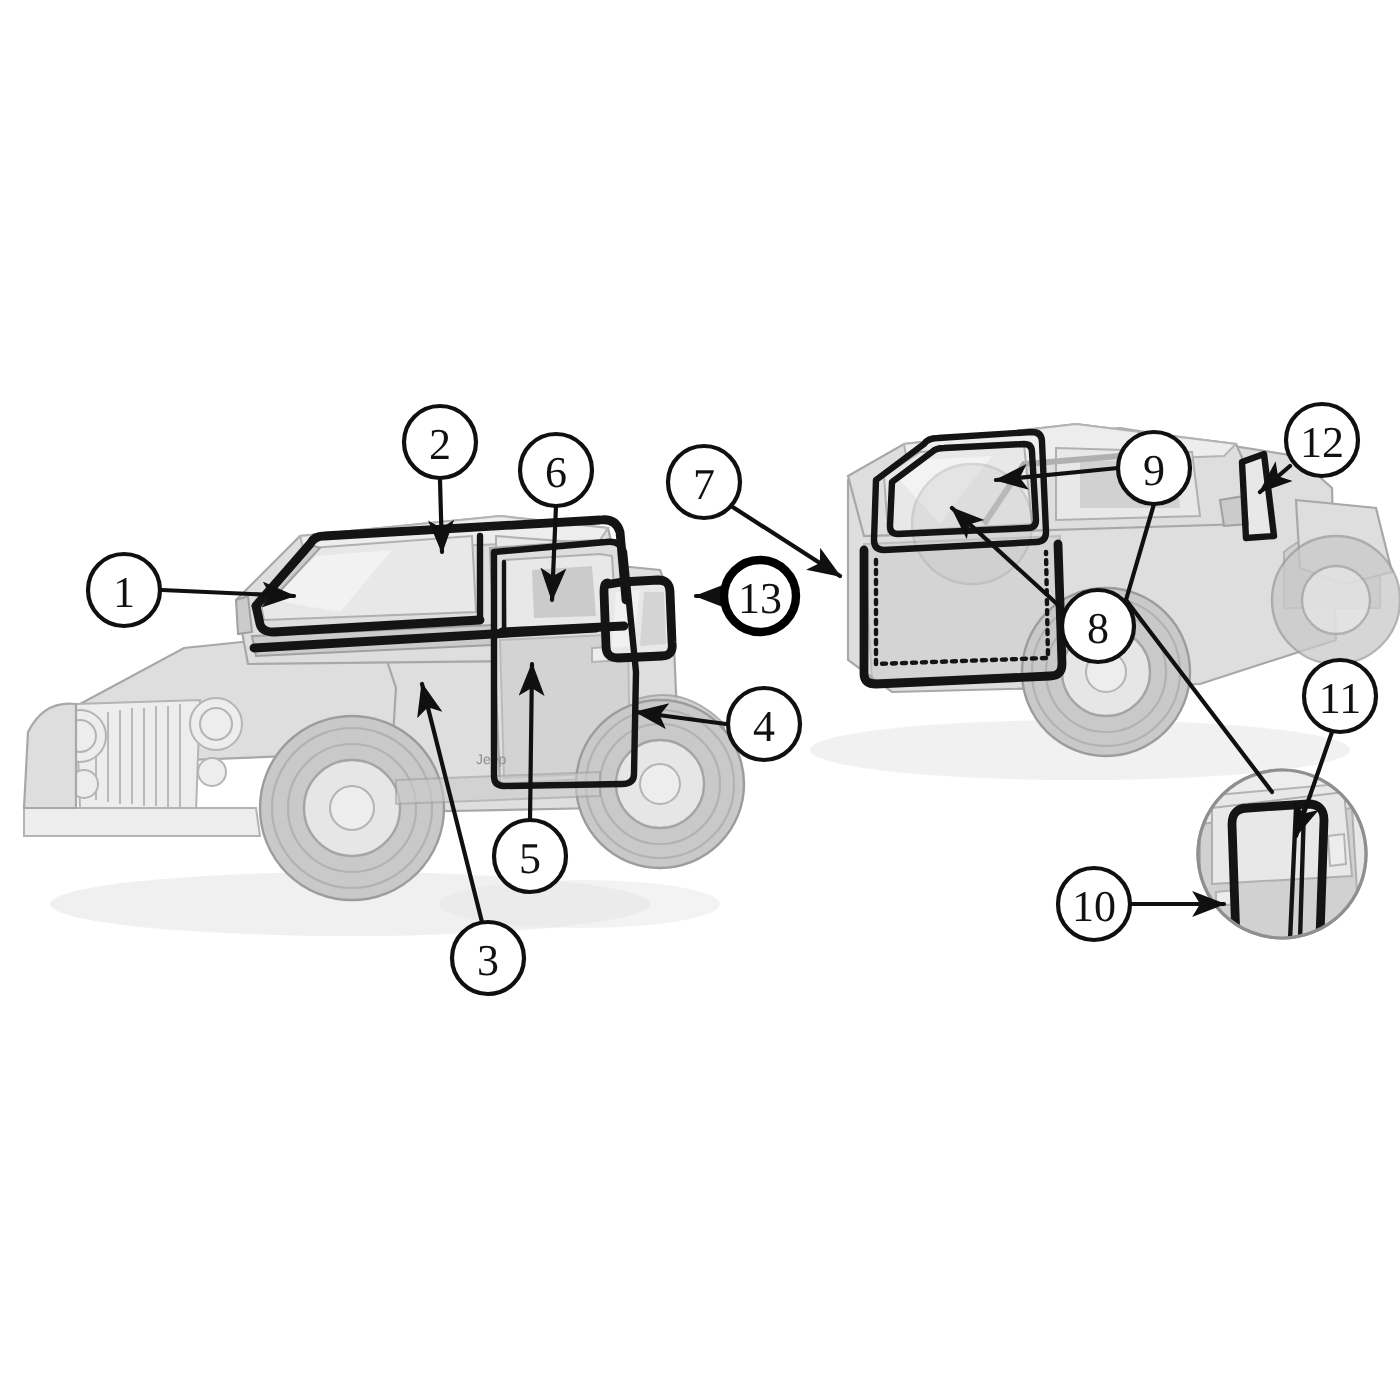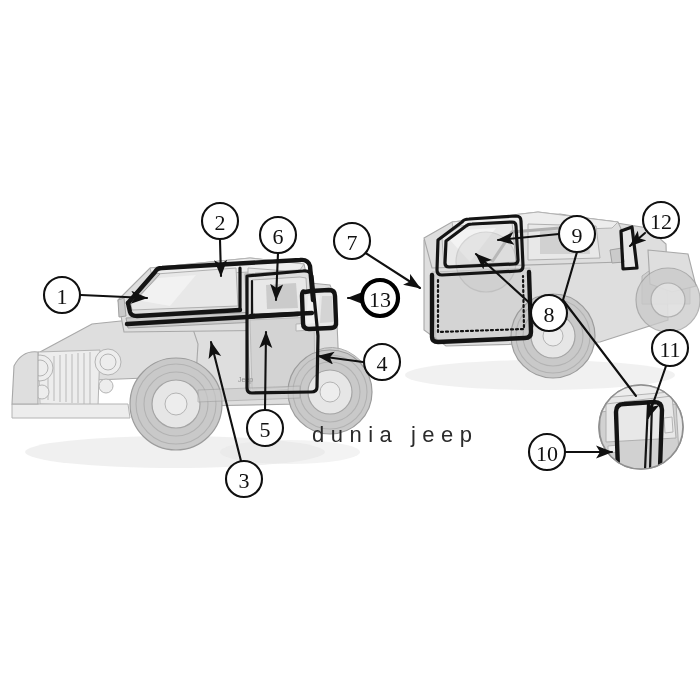--- a/index.html
+++ b/index.html
@@ -319,15 +319,14 @@
           <circle cx="661" cy="220" r="18" class="cir"></circle>
           <text x="661" y="221" class="cnum">12</text>
         </g>
         <g>
           <circle cx="380" cy="298" r="18" class="cirbold"></circle>
           <text x="380" y="299" class="cnum">13</text>
         </g>
       </g>
   </svg>
 
-  <div class="wm" style="left: 312px; top: 422px; color: rgb(43, 43, 43);">dunia jeep</div>
 
 </div>
 
 </body></html>

